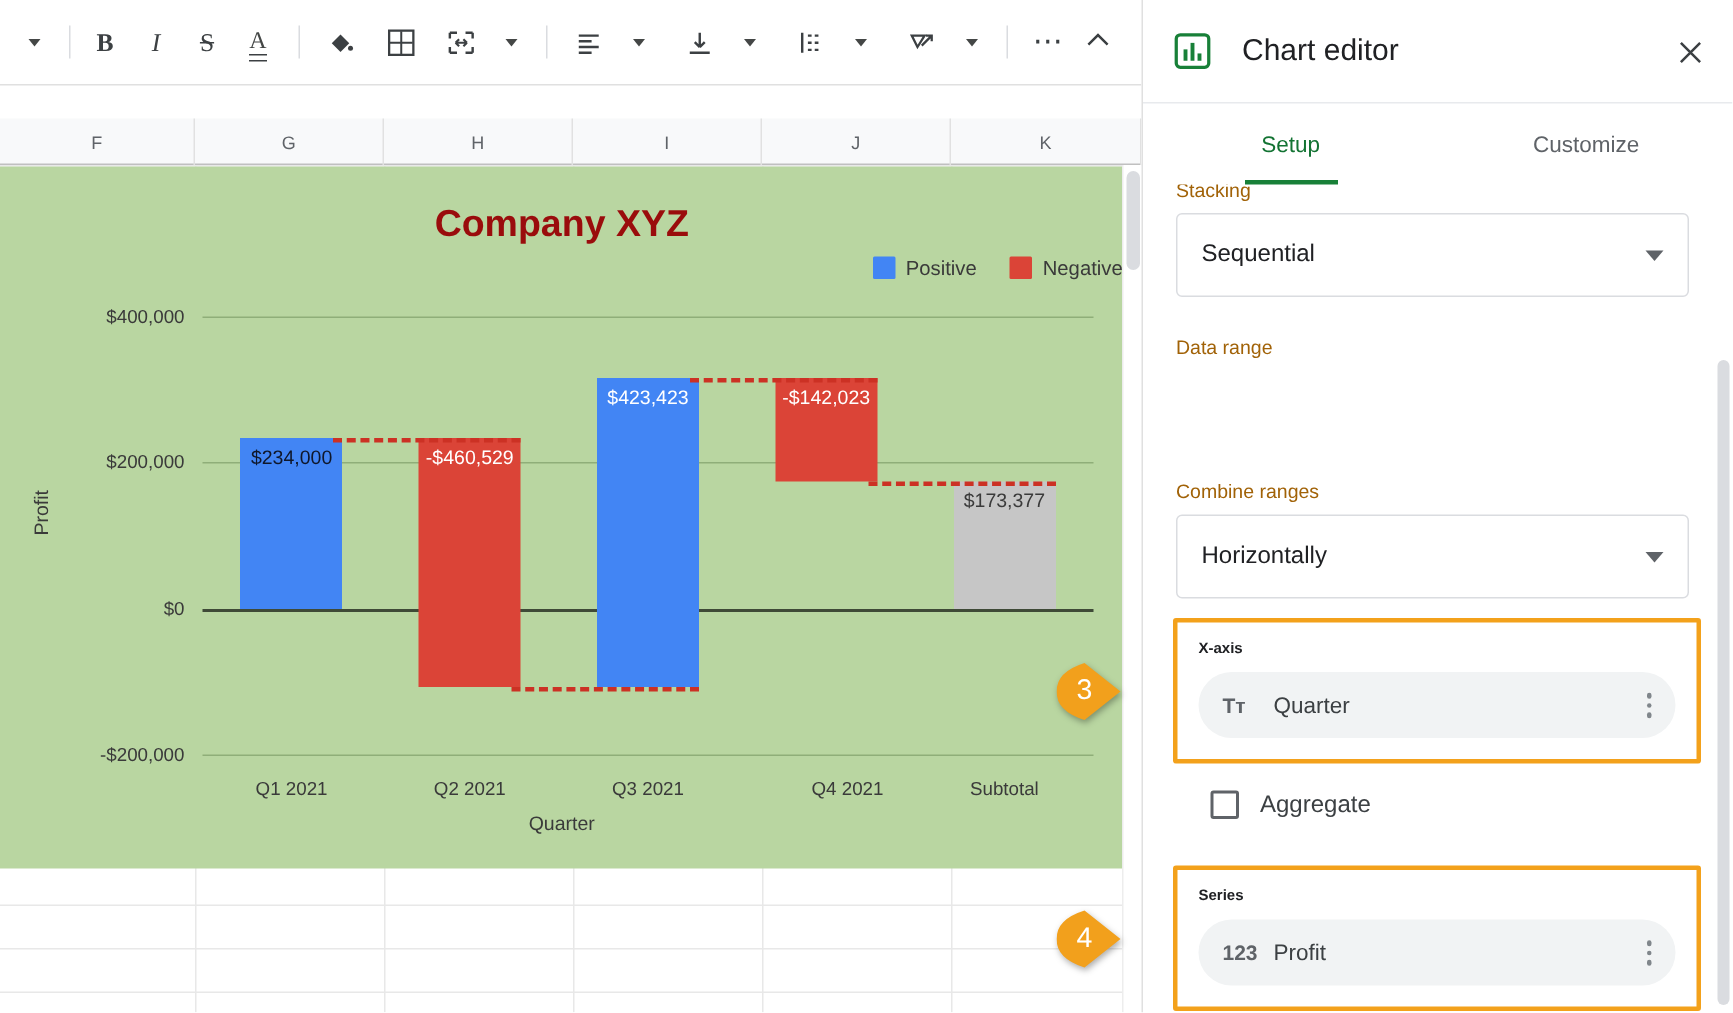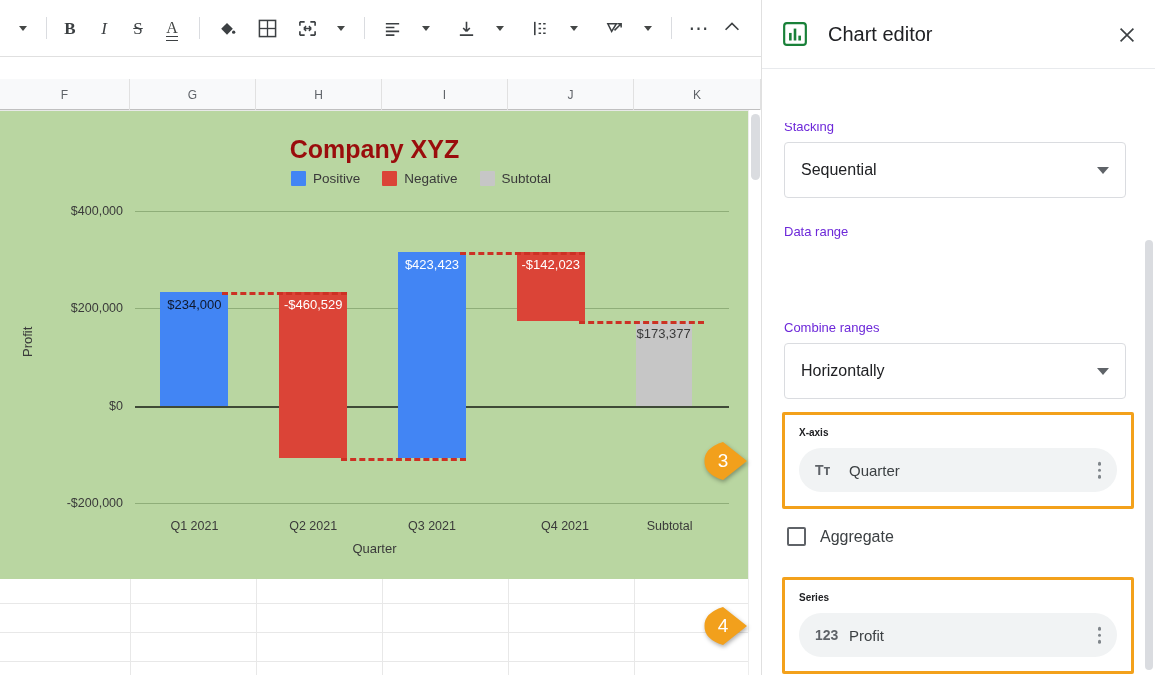--- a/index.html
+++ b/index.html
@@ -97,21 +97,21 @@
     background: #b9d6a1;
     overflow: hidden;
   }
   #chart-title {
     position: absolute; top: 24px; left: 0; width: 749px;
     text-align: center;
     font-size: 25px; font-weight: bold; color: #9a0c0c;
   }
   #chart-legend {
     position: absolute; top: 60px; left: 0; width: 842px;
-    display: flex; align-items: center; justify-content: center; gap: 22px;
+    display: flex; align-items: center; justify-content: flex-end; gap: 22px;
   }
   .lg { display: flex; align-items: center; gap: 7px; }
   .lg-swatch { width: 15px; height: 15px; border-radius: 1px; }
   .lg-label { font-size: 13.5px; color: #3a3a3a; }
 
   #plot {
     position: absolute;
     left: 135px; top: 100px;
     width: 594px; height: 292px;
   }
@@ -194,21 +194,21 @@
   .ptab.active::after {
     content: ""; position: absolute; bottom: 0; left: 50%;
     transform: translateX(-50%); width: 62px; height: 3px; background: #188038;
   }
 
   #panel-body {
     position: absolute; left: 0; top: 123px;
     width: 394px; height: 552px;
     overflow: hidden;
   }
-  .fieldlabel { font-size: 13px; color: #6d28d9; }
+  .fieldlabel { font-size: 13px; color: #a16207; }
   .select-box {
     height: 56px; border: 1px solid #dadce0; border-radius: 4px;
     display: flex; align-items: center; padding: 0 16px;
     font-size: 16px; color: #202124; position: relative;
   }
   .sel-caret {
     position: absolute; right: 16px;
     width: 0; height: 0;
     border-left: 6px solid transparent;
     border-right: 6px solid transparent;
@@ -232,21 +232,21 @@
   .chip-more {
     position: absolute; right: 16px; top: 50%; transform: translateY(-50%);
     display: flex; flex-direction: column; gap: 3px;
   }
   .chip-more span { width: 3.5px; height: 3.5px; border-radius: 50%; background: #80868b; display:block;}
   .hl-box {
     border: 3px solid #f3a11b; border-radius: 2px;
     padding: 12px 14px 14px 14px;
   }
   .hl-title { font-size: 10px; font-weight: bold; color: #202124; margin-bottom: 10px; }
-  .checkrow { display: flex; align-items: center; gap: 14px; }
+  .checkrow { display: flex; align-items: center; gap: 14px; margin-left: 20px; }
   .checkbox {
     width: 19px; height: 19px; border: 2px solid #5f6368; border-radius: 2px;
   }
   .checklabel { font-size: 16px; color: #3c4043; }
 
   #panel-sb-thumb {
     position: absolute; right: 2px; top: 240px;
     width: 8px; height: 430px; border-radius: 4px; background: #dadce0;
   }
 
@@ -434,21 +434,21 @@
           </div>
           <div class="xtick" style="left: 178.2px;">Q2 2021</div>
           <div class="bar" style="left: 263px; top: 41.172px; width: 68px; height: 206.066px; background: rgb(66, 133, 244);">
             <div class="bar-label" style="top: 5px; color: rgb(255, 255, 255);">$423,423</div>
           </div>
           <div class="xtick" style="left: 297px;">Q3 2021</div>
           <div class="bar" style="left: 381.8px; top: 41.172px; width: 68px; height: 69.1179px; background: rgb(219, 68, 55);">
             <div class="bar-label" style="top: 5px; color: rgb(255, 255, 255);">-$142,023</div>
           </div>
           <div class="xtick" style="left: 430px;">Q4 2021</div>
-          <div class="bar" style="left: 500.6px; top: 110.29px; width: 56px; height: 84.3768px; background: rgb(198, 198, 198); padding-left: 48px;">
+          <div class="bar" style="left: 500.6px; top: 110.29px; width: 68px; height: 84.3768px; background: rgb(198, 198, 198); padding-left: 48px;">
             <div class="bar-label" style="top: 5px; color: rgb(58, 58, 58);">$173,377</div>
           </div>
           <div class="xtick" style="left: 534.6px;">Subtotal</div>
           <div class="connector" style="left: 87.4px; top: 80.7867px; width: 124.8px; border-top-color: rgb(204, 49, 36);"></div>
           <div class="connector" style="left: 206.2px; top: 247.238px; width: 124.8px; border-top-color: rgb(204, 49, 36);"></div>
           <div class="connector" style="left: 325px; top: 41.172px; width: 124.8px; border-top-color: rgb(204, 49, 36);"></div>
           <div class="connector" style="left: 443.8px; top: 110.29px; width: 124.8px; border-top-color: rgb(204, 49, 36);"></div>
         </div>
       <div id="xlabel">Quarter</div>
     </div>
@@ -468,20 +468,28 @@
         <rect x="15.1" y="13.5" width="2.4" height="4.5" fill="#188038"></rect>
       </svg>
       <div id="panel-title">Chart editor</div>
       <div id="panel-close">
         <svg width="22" height="22" viewBox="0 0 24 24">
           <path d="M5 5l14 14M19 5L5 19" stroke="#3c4043" stroke-width="1.8"></path>
         </svg>
       </div>
     </div>
 
+    <div id="panel-tabs">
+      <div class="ptab active">
+        <span>Setup</span>
+      </div>
+      <div class="ptab">
+        <span>Customize</span>
+      </div>
+    </div>
 
     <div id="panel-body">
 
       <div style="position:absolute;left:22px;top:-4px;width:348px;">
         <div class="fieldlabel">Stacking</div>
       </div>
       <div class="select-box" style="position:absolute;left:22px;top:19px;width:342px;">
         <span>Sequential</span>
         <span class="sel-caret"></span>
       </div>

